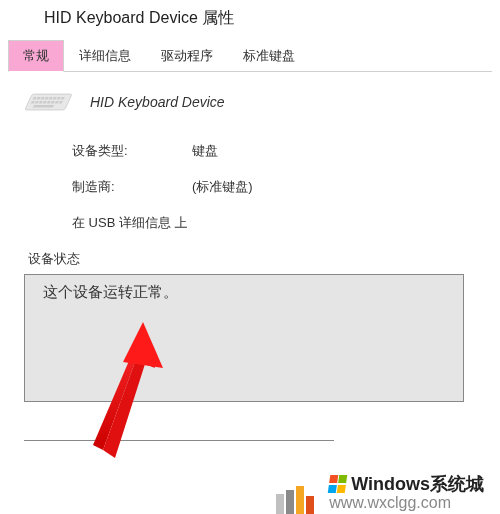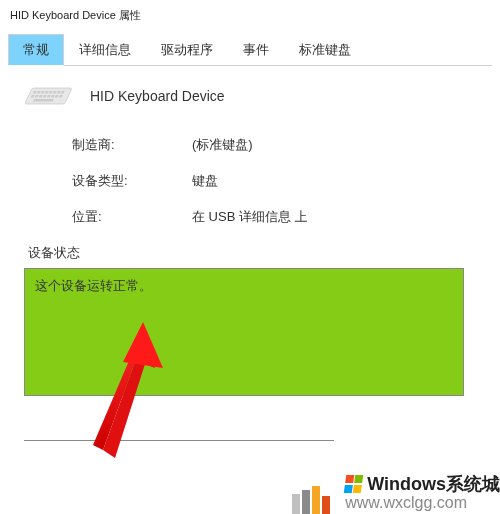--- a/index.html
+++ b/index.html
@@ -8,62 +8,64 @@
       font-size: 13px;
       background: #fff;
       color: #333;
       width: 500px;
       height: 514px;
       position: relative;
       overflow: hidden;
     }
     .window-title {
       padding: 8px 10px 10px 10px;
-      font-size: 11px;
+      font-size: 16px;
       color: #222;
+      margin-left: 34px;
     }
     .tabs {
       display: flex;
       border-bottom: 1px solid #d0d0d0;
       margin: 0 8px;
       position: relative;
     }
     .tab {
       padding: 6px 14px;
       font-size: 13px;
       color: #333;
       cursor: pointer;
       border: 1px solid transparent;
       border-bottom: none;
       position: relative;
       top: 1px;
     }
     .tab.active {
       border: 1px solid #d0d0d0;
       border-bottom: 1px solid #fff;
-      background: #7dd3fc;
+      background: #f9a8d4;
     }
     .content {
       padding: 18px 24px 10px 24px;
     }
     .device-header {
       display: flex;
       align-items: center;
       gap: 18px;
       margin-bottom: 28px;
     }
     .keyboard-icon {
       width: 48px;
       height: 24px;
       position: relative;
     }
     .keyboard-icon svg { display: block; }
     .device-name {
       font-size: 14px;
       color: #333;
+      font-style: italic;
     }
     .info-row {
       display: flex;
       margin-bottom: 18px;
       padding-left: 48px;
     }
     .info-label {
       width: 120px;
       color: #333;
     }
@@ -74,46 +76,46 @@
       margin-top: 12px;
     }
     .status-label {
       margin-bottom: 6px;
       padding-left: 4px;
     }
     .status-box {
       border: 1px solid #888;
       width: 440px;
       height: 128px;
-      padding: 8px 10px;
-      font-size: 13px;
+      padding: 8px 18px;
+      font-size: 15px;
       position: relative;
       overflow-y: scroll;
-      background: #84cc16;
+      background: #e5e5e5;
     }
     .status-box::-webkit-scrollbar {
       width: 16px;
     }
     .status-box::-webkit-scrollbar-track {
       background: #f0f0f0;
     }
     .status-box::-webkit-scrollbar-thumb {
       background: #c0c0c0;
     }
     .arrow-annotation {
       position: absolute;
       left: 65px;
       top: 320px;
       pointer-events: none;
       z-index: 5;
     }
     .watermark {
       position: absolute;
       bottom: 0;
-      right: 0;
+      right: 16px;
       display: flex;
       align-items: flex-end;
       gap: 13px;
       z-index: 10;
     }
     .watermark-bars {
       display: flex;
       gap: 2px;
       align-items: flex-end;
       margin-right: 2px;
@@ -167,21 +169,20 @@
   </style>
 </head>
 <body>
 
 <div class="window-title">HID Keyboard Device 属性</div>
 
 <div class="tabs">
   <div class="tab active">常规</div>
   <div class="tab">详细信息</div>
   <div class="tab">驱动程序</div>
-  <div class="tab">事件</div>
   <div class="tab">标准键盘</div>
 </div>
 
 <div class="content">
   <div class="device-header">
     <div class="keyboard-icon">
       <svg width="48" height="24" viewBox="0 0 48 24">
         <g transform="skewX(-25)">
           <rect x="10" y="4" width="40" height="16" rx="2" fill="#e8e8e8" stroke="#bbb" stroke-width="0.5"></rect>
           <rect x="13" y="7" width="3" height="2.5" fill="#ccc"></rect>
@@ -201,31 +202,30 @@
           <rect x="37" y="11" width="3" height="2.5" fill="#ccc"></rect>
           <rect x="41" y="11" width="3" height="2.5" fill="#ccc"></rect>
           <rect x="17" y="15" width="20" height="2.5" fill="#ccc"></rect>
         </g>
       </svg>
     </div>
     <div class="device-name">HID Keyboard Device</div>
   </div>
 
   <div class="info-row">
+    <div class="info-label">设备类型:</div>
+    <div class="info-value">键盘</div>
+  </div>
+
+  <div class="info-row">
     <div class="info-label">制造商:</div>
     <div class="info-value">(标准键盘)</div>
   </div>
 
   <div class="info-row">
-    <div class="info-label">设备类型:</div>
-    <div class="info-value">键盘</div>
-  </div>
-
-  <div class="info-row">
-    <div class="info-label">位置:</div>
     <div class="info-value">在 USB 详细信息 上</div>
   </div>
 
   <div class="status-section">
     <div class="status-label">设备状态</div>
     <div class="status-box">
       <span>这个设备运转正常。</span>
     </div>
   </div>
 </div>

